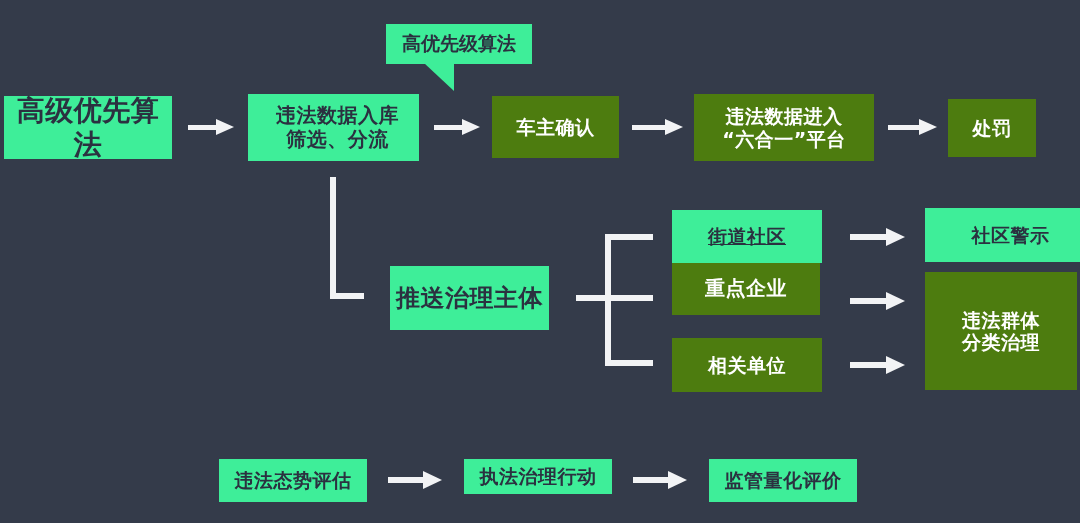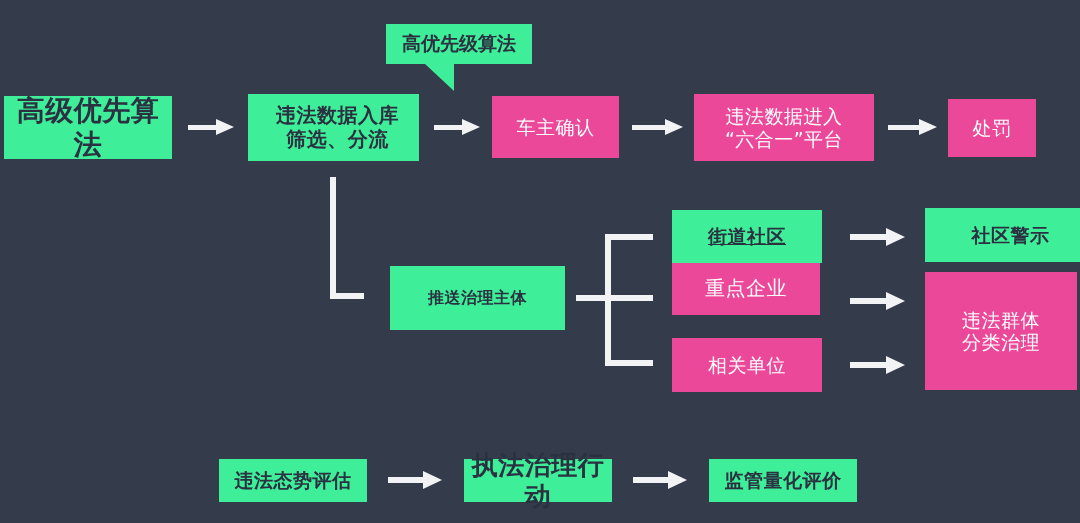--- a/index.html
+++ b/index.html
@@ -26,23 +26,23 @@
     line-height: 1.18;
     letter-spacing: 0.5px;
     white-space: pre-line;
   }
   .node.green {
     background: #3eee99;
     color: #2b3140;
     font-weight: 700;
   }
   .node.gray {
-    background: #ec4899;
+    background: #4d7c0f;
     color: #ffffff;
-    font-weight: 400;
+    font-weight: 700;
   }
   
   .callout {
     position: absolute;
     background: #3eee99;
     color: #2b3140;
     font-weight: 700;
     display: flex;
     align-items: center;
     justify-content: center;
@@ -123,21 +123,21 @@
 
   <div class="arrow" style="left:888px; top:119px; width:50px; height:17px;">
     <div class="shaft" style="left:0; top:6px; width:34px; height:5px;"></div>
     <div class="head" style="left:31px; top:0; border-width:8.5px 0 8.5px 18px; border-left-color:#f2f3f5;"></div>
   </div>
 
   <div class="conn-line" style="left:330px; top:177px; width:6px; height:122px;"></div>
   <div class="conn-line" style="left:330px; top:293px; width:34px; height:6px;"></div>
   <div class="head arrow" style="left:360px; top:287px; border-width:9px 0 9px 19px; border-left-color:#f2f3f5;"></div>
 
-  <div class="node green" style="left:390px; top:266px; width:175px; height:64px; font-size:16px;">
+  <div class="node green" style="left:390px; top:266px; width:159px; height:64px; font-size:24px;">
     <span>推送治理主体</span>
   </div>
 
   <div class="node green" style="left:672px; top:210px; width:150px; height:53px; font-size:19px;text-decoration:underline;">
     <span>街道社区</span>
   </div>
 
   <div class="node gray" style="left:672px; top:263px; width:148px; height:52px; font-size:20px;">
     <span>重点企业</span>
   </div>
@@ -180,21 +180,21 @@
 
   <div class="arrow" style="left:850px; top:356px; width:56px; height:18px;">
     <div class="shaft" style="left:0; top:6px; width:40px; height:6px;"></div>
     <div class="head" style="left:36px; top:0; border-width:9px 0 9px 19px; border-left-color:#f2f3f5;"></div>
   </div>
 
   <div class="node green" style="left:219px; top:459px; width:148px; height:43px; font-size:19px;">
     <span>违法态势评估</span>
   </div>
 
-  <div class="node green" style="left:464px; top:459px; width:148px; height:43px; font-size:26px;">
+  <div class="node green" style="left:464px; top:459px; width:148px; height:35px; font-size:19px;">
     <span>执法治理行动</span>
   </div>
 
   <div class="node green" style="left:709px; top:459px; width:148px; height:43px; font-size:19px;">
     <span>监管量化评价</span>
   </div>
 
   <div class="arrow" style="left:388px; top:471px; width:54px; height:18px;">
     <div class="shaft" style="left:0; top:6px; width:38px; height:6px;"></div>
     <div class="head" style="left:35px; top:0; border-width:9px 0 9px 19px; border-left-color:#f2f3f5;"></div>

